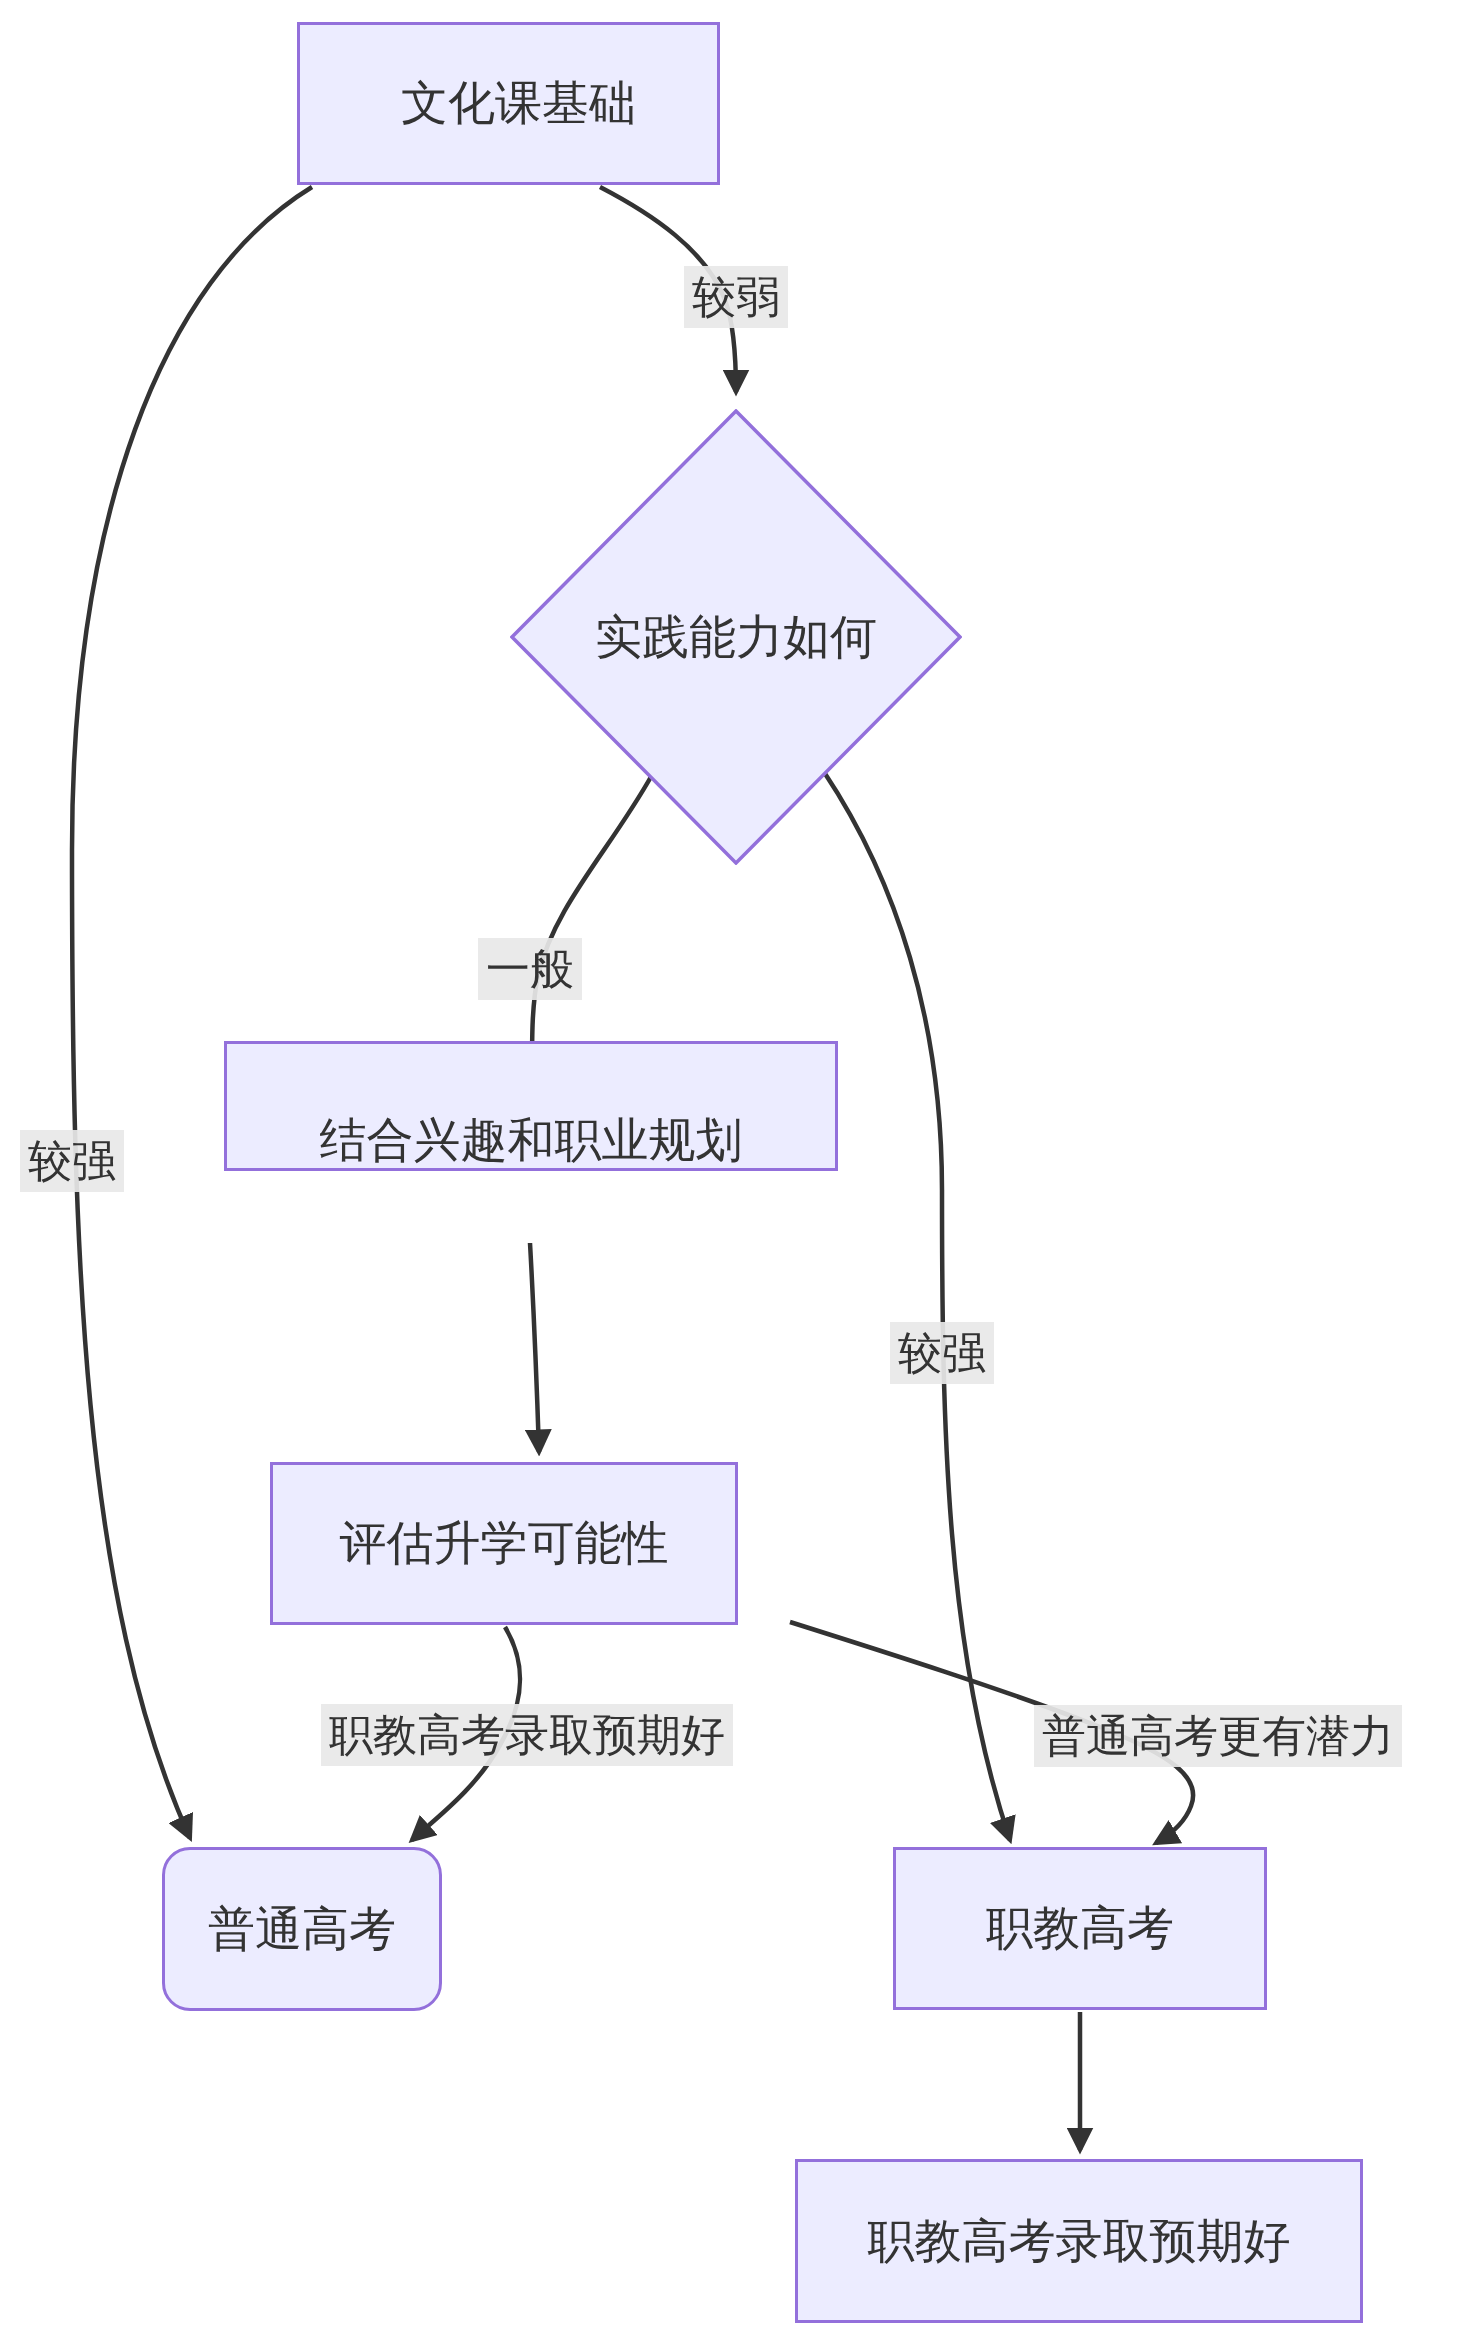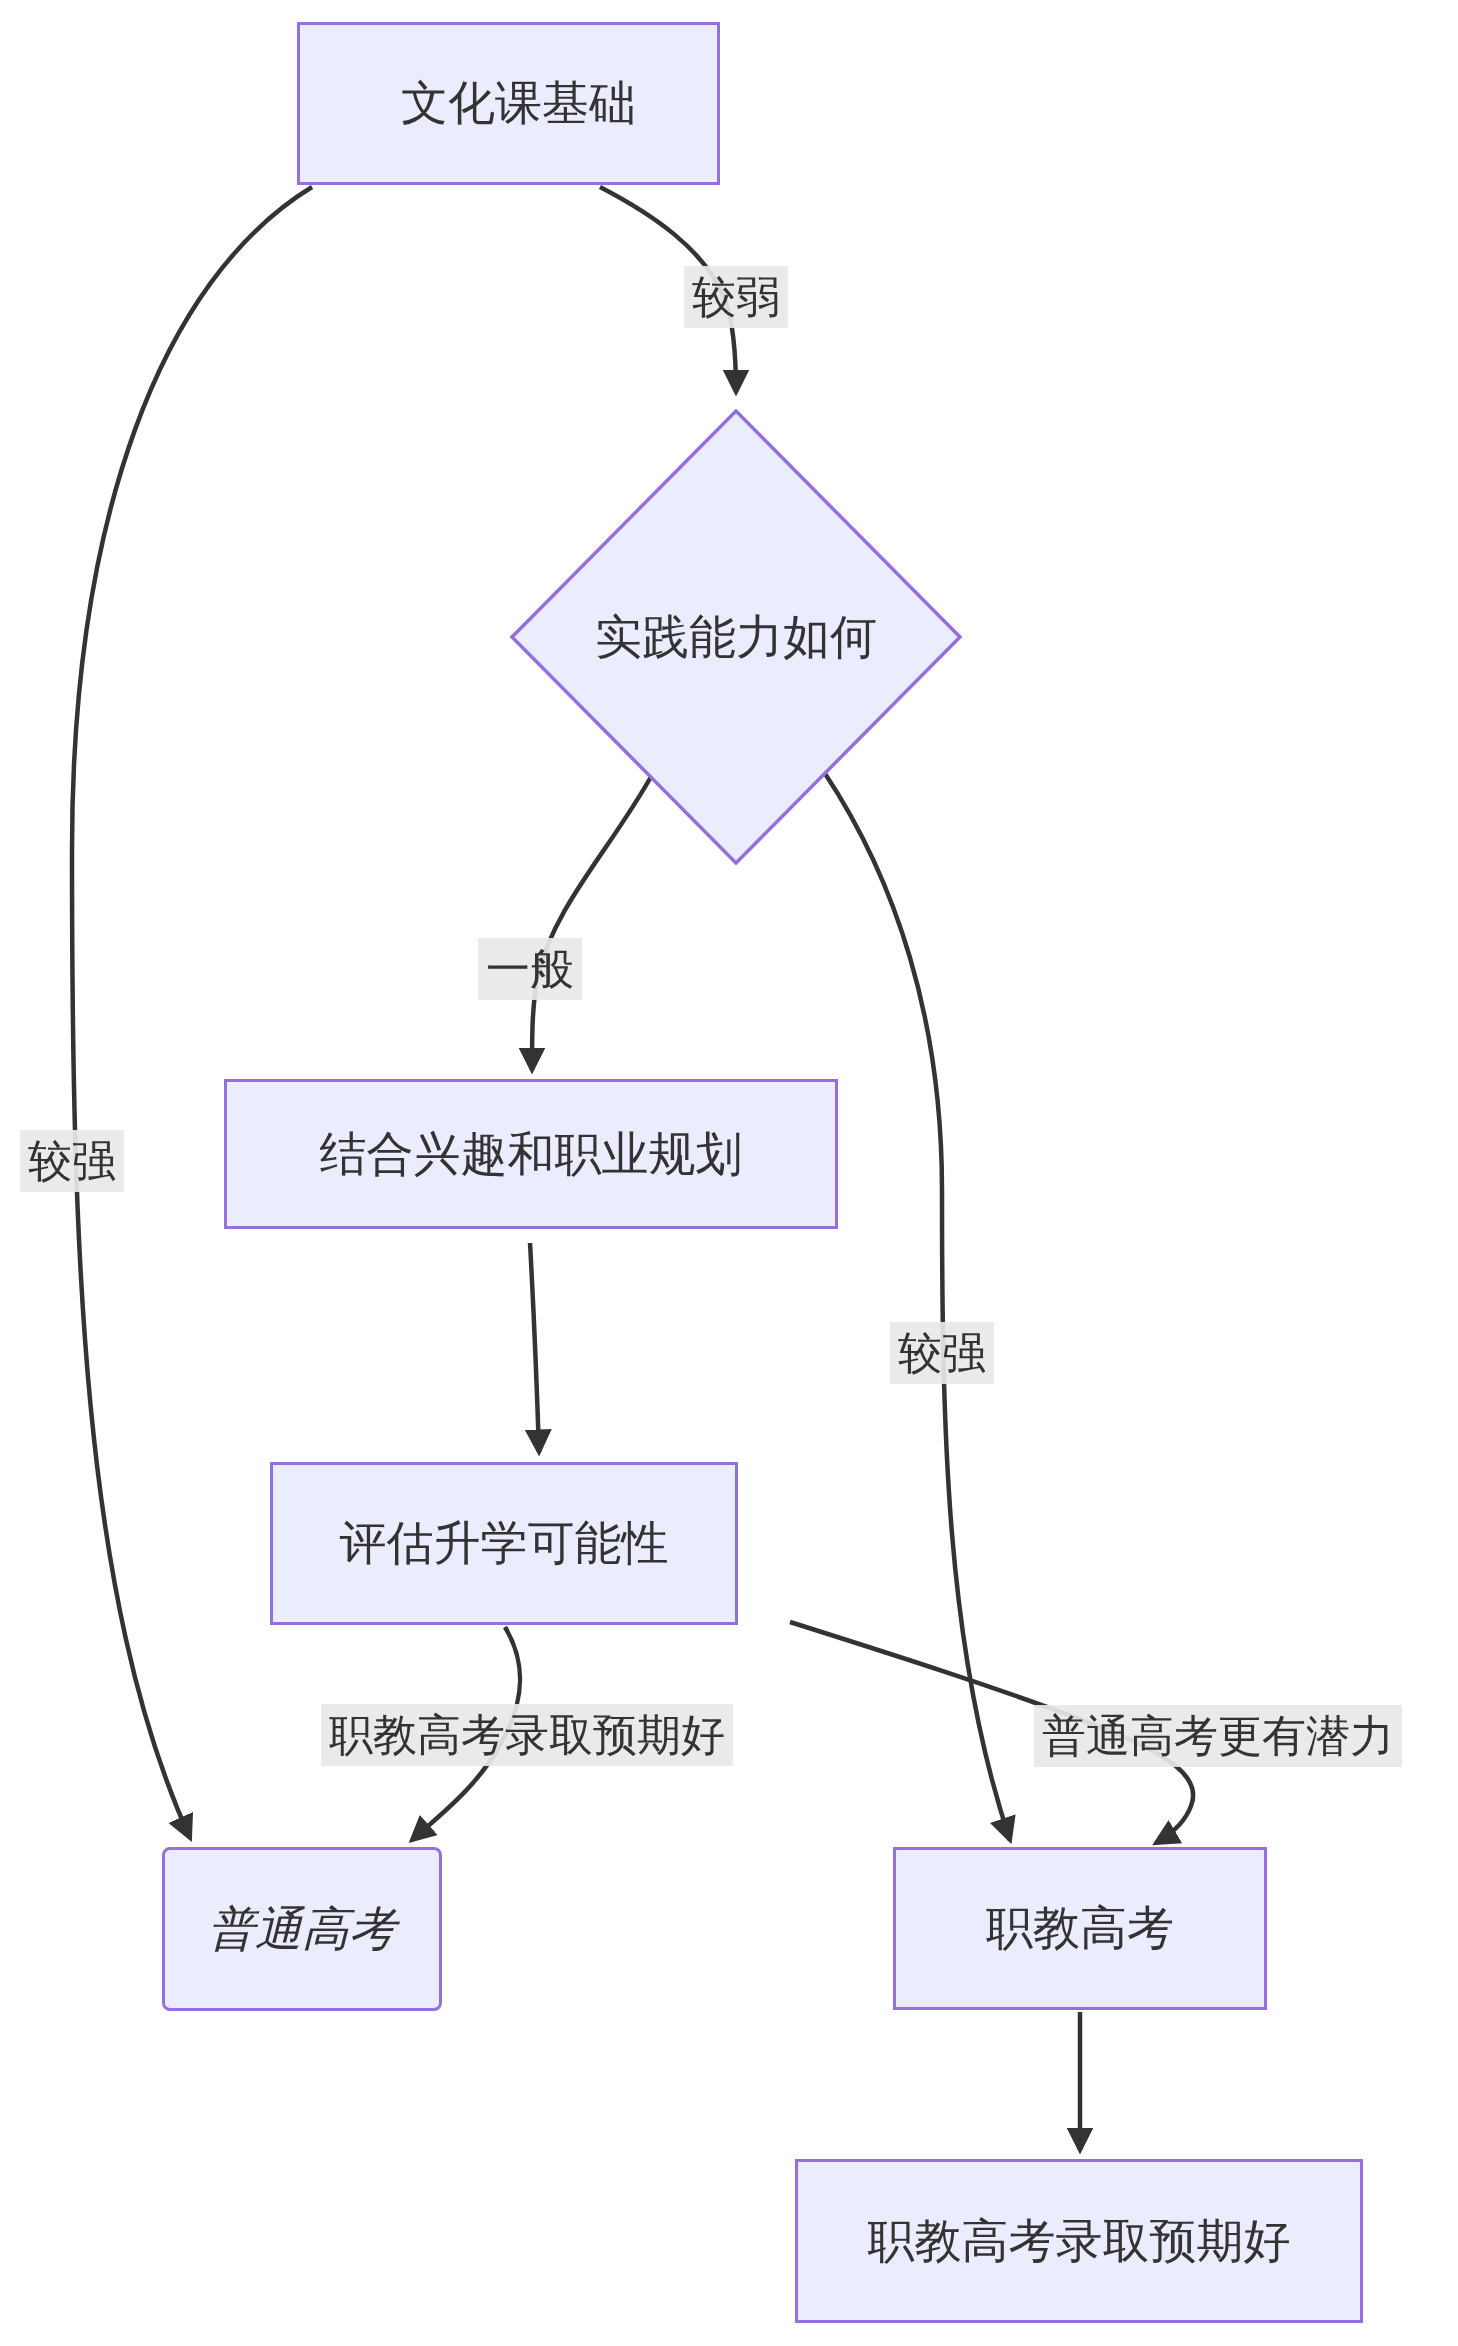--- a/index.html
+++ b/index.html
@@ -4,21 +4,21 @@
 <style>
   html,body{margin:0;padding:0;background:#ffffff;}
   body{font-family:"Liberation Sans","DejaVu Sans",sans-serif;}
   #canvas{position:relative;width:1458px;height:2346px;background:var(--bg,#fff);overflow:hidden;}
   #edges{position:absolute;left:0;top:0;width:1458px;height:2346px;z-index:1;}
   .edge-path{fill:none;stroke:var(--edge,#333333);stroke-width:4.5px;}
   .node{position:absolute;display:flex;align-items:center;justify-content:center;
         box-sizing:border-box;font-size:47px;color:var(--text,#333333);z-index:3;
         text-align:center;line-height:1.2;}
   .node.rect,.node.rounded{background:var(--nodefill,#ECECFF);border:3.5px solid var(--nodeborder,#9370DB);}
-  .node.rounded{border-radius:8px;font-style:italic;}
+  .node.rounded{border-radius:28px;}
   .node.diamond{background:transparent;border:none;}
   .diamond-svg{position:absolute;left:0;top:0;}
   .diamond-svg polygon{fill:var(--nodefill,#ECECFF);stroke:var(--nodeborder,#9370DB);stroke-width:3.5px;}
   .node-label{position:relative;z-index:1;}
   .edge-label{position:absolute;transform:translate(-50%,-50%);z-index:2;
         background:var(--labelbg,rgba(232,232,232,0.92));color:var(--text,#333333);
         font-size:44px;line-height:1;padding:9px 8px;white-space:nowrap;}
 </style>
 </head>
 <body>
@@ -47,21 +47,21 @@
     <div class="edge-label" style="left: 1218px; top: 1736px;">普通高考更有潜力</div>
     <div class="node rect" style="left: 297px; top: 22px; width: 423px; height: 163px; padding-left: 20px;">
       <span class="node-label">文化课基础</span>
     </div>
     <div class="node diamond" style="left: 510px; top: 409px; width: 452px; height: 456px;">
       <svg width="452" height="456" viewBox="0 0 452 456" class="diamond-svg">
         <polygon points="226,2 450,228 226,454 2,228"></polygon>
       </svg>
       <span class="node-label">实践能力如何</span>
     </div>
-    <div class="node rect" style="left: 224px; top: 1079px; width: 614px; height: 150px;">
+    <div class="node rect" style="left: 224px; top: 1041px; width: 614px; height: 130px; align-items: flex-end;">
       <span class="node-label">结合兴趣和职业规划</span>
     </div>
     <div class="node rect" style="left: 270px; top: 1462px; width: 468px; height: 163px;">
       <span class="node-label">评估升学可能性</span>
     </div>
     <div class="node rounded" style="left: 162px; top: 1847px; width: 280px; height: 164px;">
       <span class="node-label">普通高考</span>
     </div>
     <div class="node rect" style="left: 893px; top: 1847px; width: 374px; height: 163px;">
       <span class="node-label">职教高考</span>

